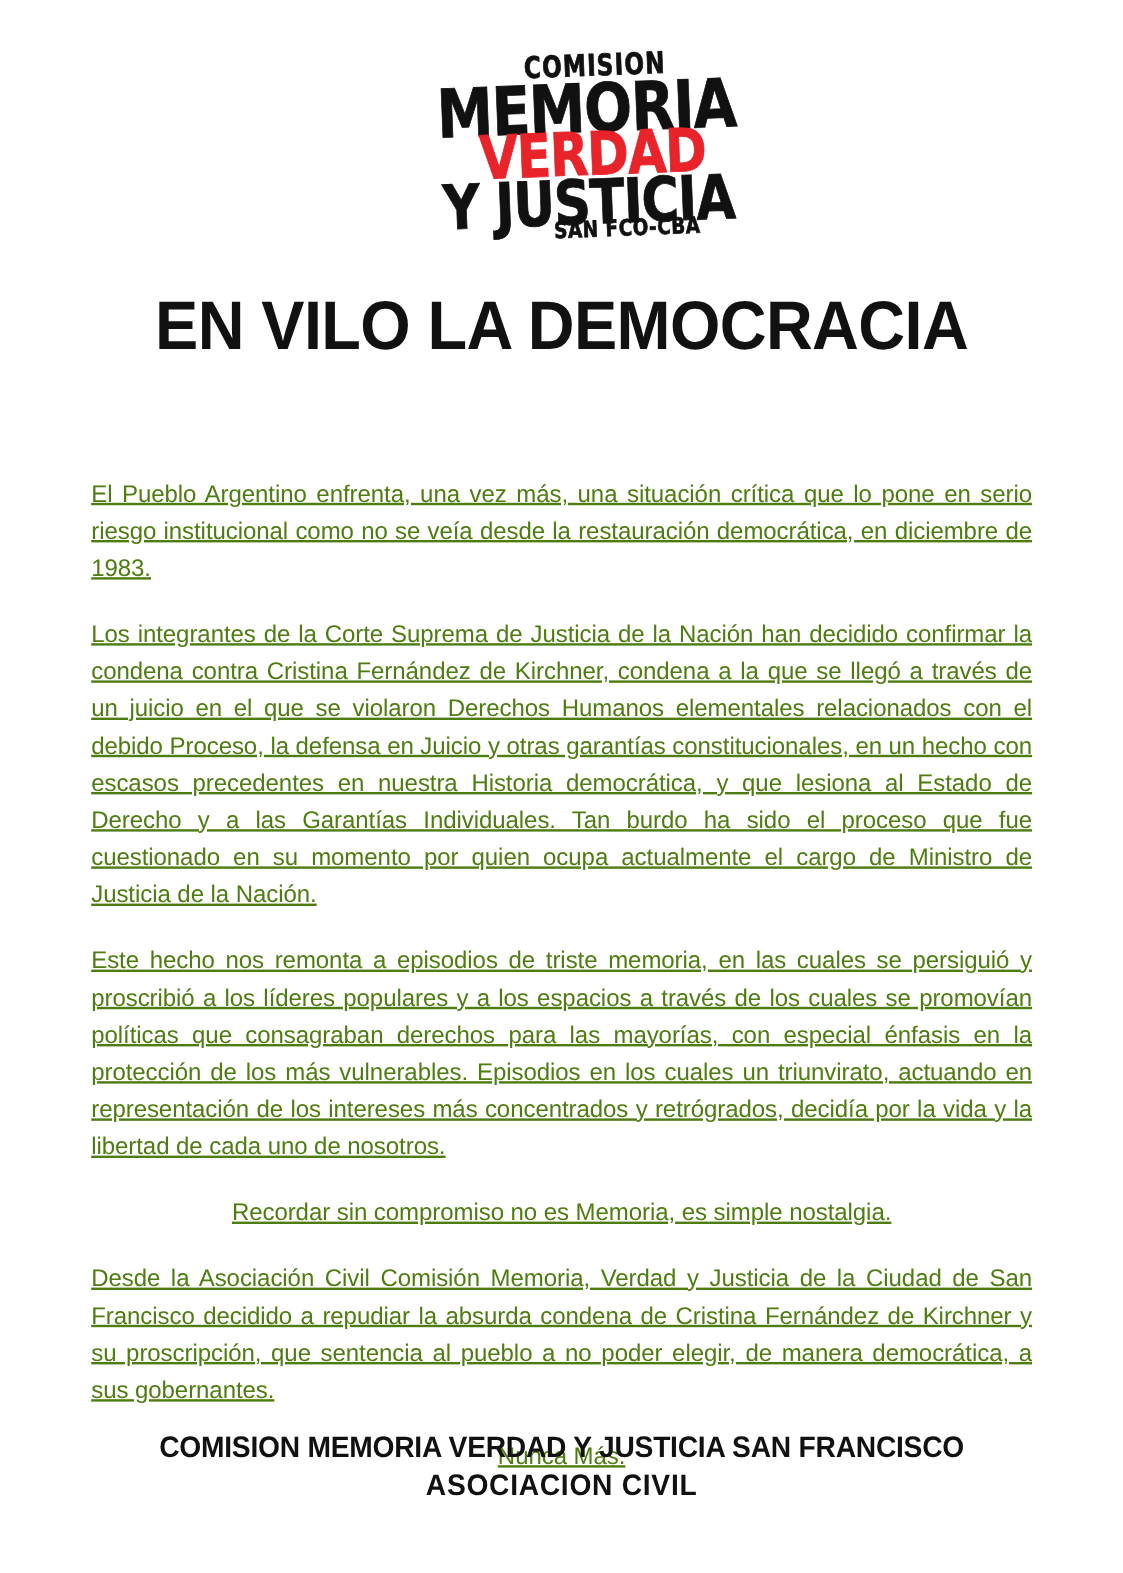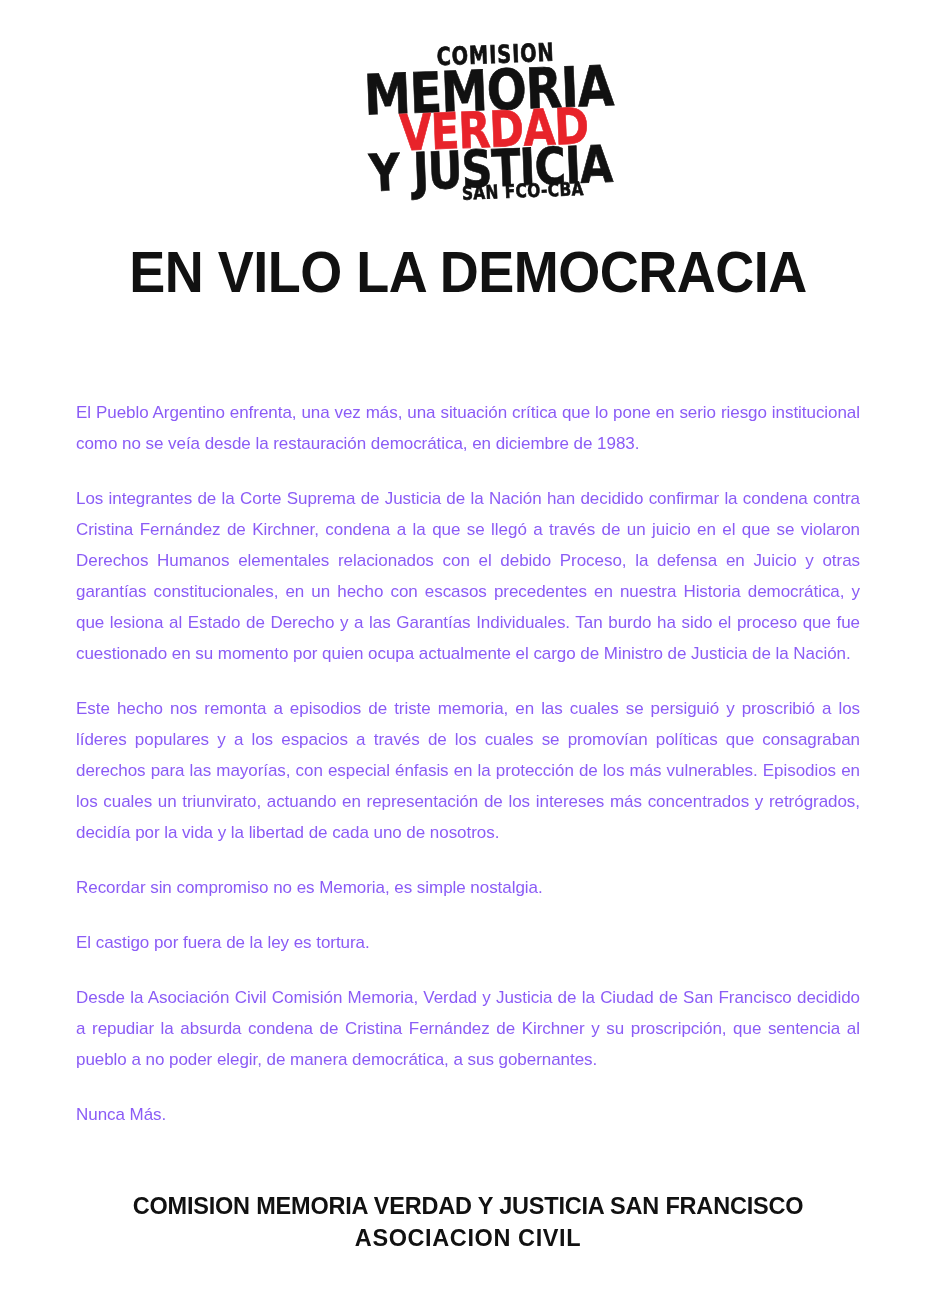--- a/index.html
+++ b/index.html
@@ -104,28 +104,29 @@
   }
 
   
   .body-wrap {
     width: 784px;
     margin-top: 62px;
   }
   .para {
     text-align: justify;
     text-justify: inter-word;
-    font-size: 17px;
+    font-size: 20px;
     line-height: 31px;
-    color: #8b5cf6;
+    color: #4d7c0f;
     margin: 0 0 24px 0;
     letter-spacing: -0.05px;
+    text-decoration: underline;
   }
   .para:last-child { margin-bottom: 0; }
-  .para.short { text-align: left; }
+  .para.short { text-align: center; }
 
   
   .footer {
     position: absolute;
     left: 0;
     right: 0;
     bottom: 58px;
     text-align: center;
     font-family: "Liberation Sans", sans-serif;
     font-weight: 700;
@@ -151,21 +152,20 @@
     <div class="logo-line logo-san">SAN FCO-CBA</div>
   </div>
 
   <h1 class="doc-title">EN VILO LA DEMOCRACIA</h1>
 
   <div class="body-wrap">
     <p class="para">El Pueblo Argentino enfrenta, una vez más, una situación crítica que lo pone en serio riesgo institucional como no se veía desde la restauración democrática, en diciembre de 1983.</p>
     <p class="para">Los integrantes de la Corte Suprema de Justicia de la Nación han decidido confirmar la condena contra Cristina Fernández de Kirchner, condena a la que se llegó a través de un juicio en el que se violaron Derechos Humanos elementales relacionados con el debido Proceso, la defensa en Juicio y otras garantías constitucionales, en un hecho con escasos precedentes en nuestra Historia democrática, y que lesiona al Estado de Derecho y a las Garantías Individuales. Tan burdo ha sido el proceso que fue cuestionado en su momento por quien ocupa actualmente el cargo de Ministro de Justicia de la Nación.</p>
     <p class="para">Este hecho nos remonta a episodios de triste memoria, en las cuales se persiguió y proscribió a los líderes populares y a los espacios a través de los cuales se promovían políticas que consagraban derechos para las mayorías, con especial énfasis en la protección de los más vulnerables. Episodios en los cuales un triunvirato, actuando en representación de los intereses más concentrados y retrógrados, decidía por la vida y la libertad de cada uno de nosotros.</p>
     <p class="para short">Recordar sin compromiso no es Memoria, es simple nostalgia.</p>
-    <p class="para short">El castigo por fuera de la ley es tortura.</p>
     <p class="para">Desde la Asociación Civil Comisión Memoria, Verdad y Justicia de la Ciudad de San Francisco decidido a repudiar la absurda condena de Cristina Fernández de Kirchner y su proscripción, que sentencia al pueblo a no poder elegir, de manera democrática, a sus gobernantes.</p>
     <p class="para short">Nunca Más.</p>
   </div>
 
   <div class="footer">
     <div class="footer-line-1">COMISION MEMORIA VERDAD Y JUSTICIA SAN FRANCISCO</div>
     <div class="footer-line-2">ASOCIACION  CIVIL</div>
   </div>
 
 </div>

